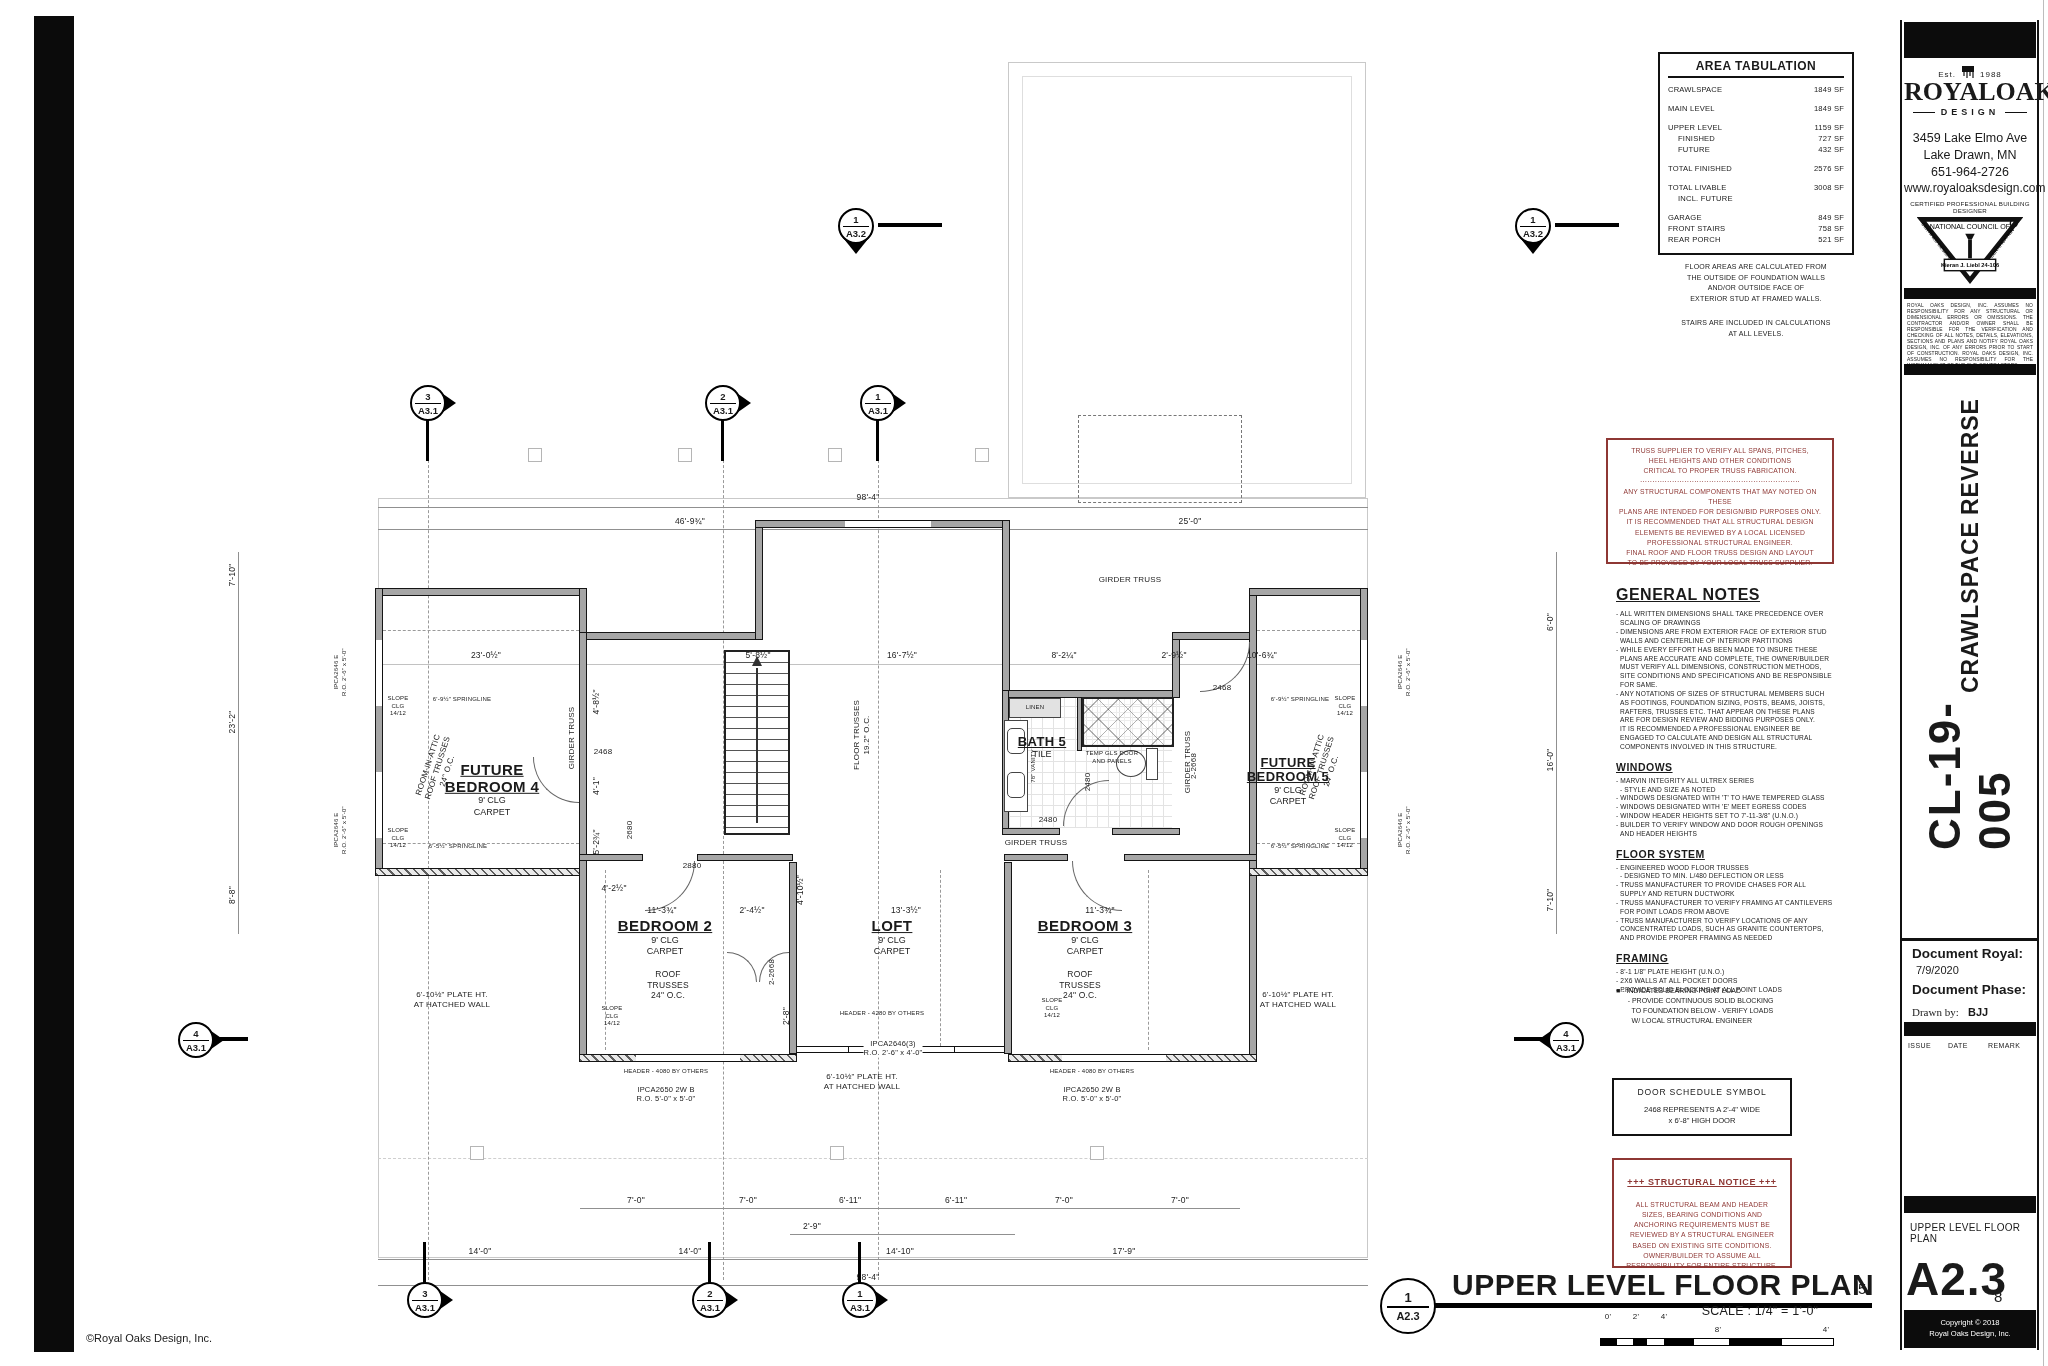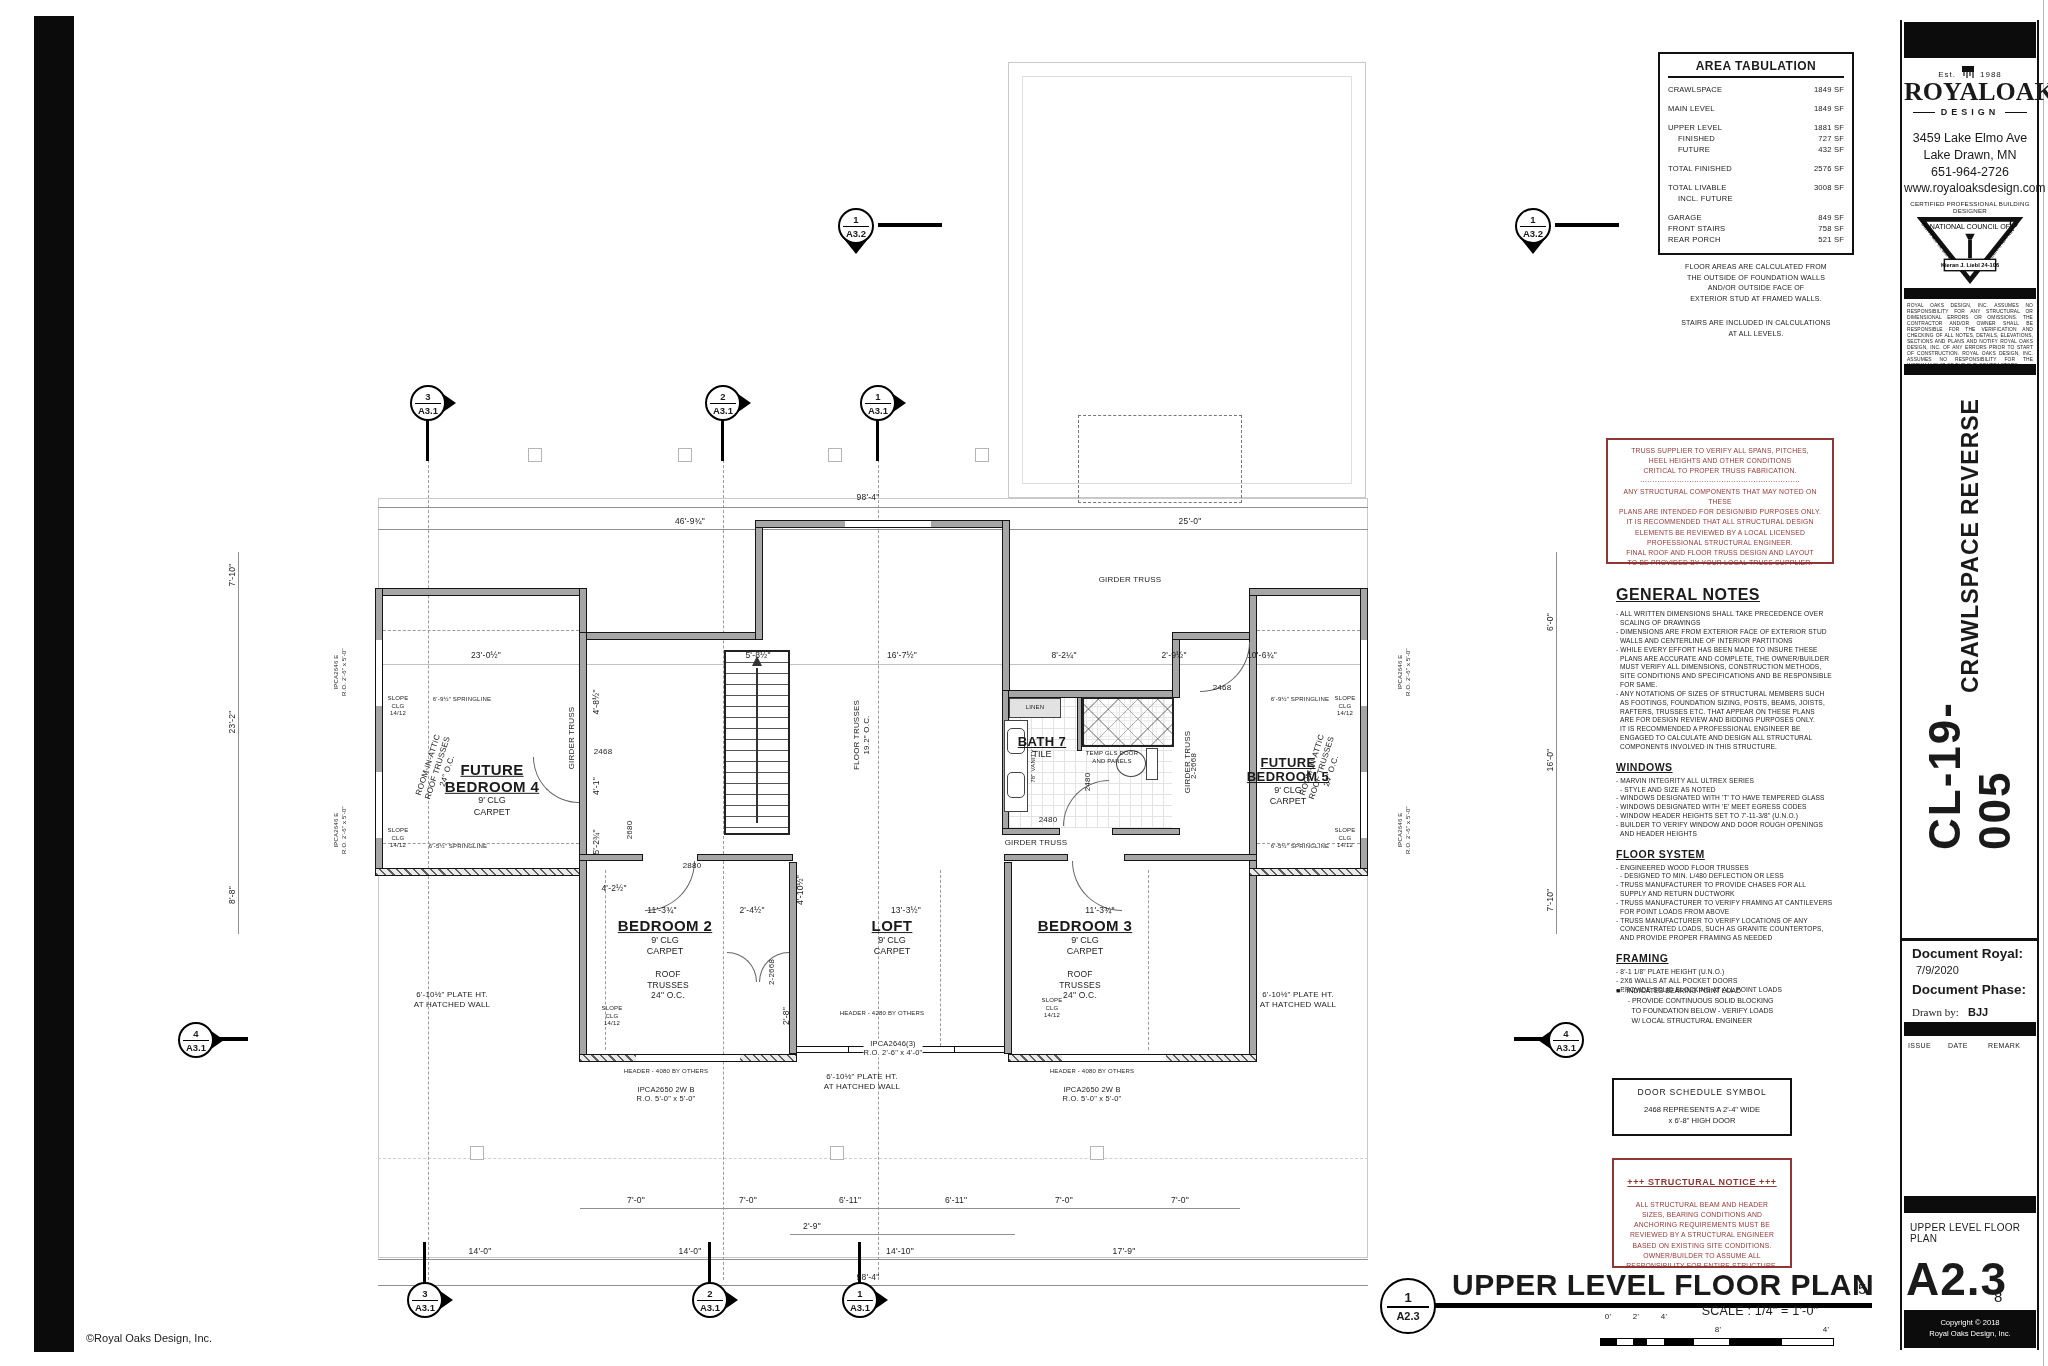--- a/index.html
+++ b/index.html
@@ -238,21 +238,21 @@
     <div class="room-name">LOFT</div>
     <div class="room-sub">9' CLG</div>
     <div class="room-sub">CARPET</div>
   </div>
   <div class="roomlbl" style="left:1085px;top:938px;">
     <div class="room-name">BEDROOM 3</div>
     <div class="room-sub">9' CLG</div>
     <div class="room-sub">CARPET</div>
   </div>
   <div class="roomlbl" style="left:1042px;top:748px;">
-    <div class="room-name" style="font-size:13px;">BATH 7</div>
+    <div class="room-name" style="font-size:13px;">BATH 5</div>
     <div class="room-sub">TILE</div>
   </div>
   <div class="roomlbl" style="left:1288px;top:782px;">
     <div class="room-name" style="font-size:13px;">FUTURE</div>
     <div class="room-name" style="font-size:13px;">BEDROOM 5</div>
     <div class="room-sub">9' CLG</div>
     <div class="room-sub">CARPET</div>
   </div>
 
   <div class="t rot72" style="left:438px;top:768px;">ROOM-IN-ATTIC
@@ -456,21 +456,21 @@
     <div class="arow">
         <span>CRAWLSPACE</span>
         <span>1849 SF</span>
       </div>
     <div class="arow g">
         <span>MAIN LEVEL</span>
         <span>1849 SF</span>
       </div>
     <div class="arow g">
         <span>UPPER LEVEL</span>
-        <span>1881 SF</span>
+        <span>1159 SF</span>
       </div>
     <div class="arow ind">
         <span>FINISHED</span>
         <span>727 SF</span>
       </div>
     <div class="arow ind">
         <span>FUTURE</span>
         <span>432 SF</span>
       </div>
     <div class="arow g">

